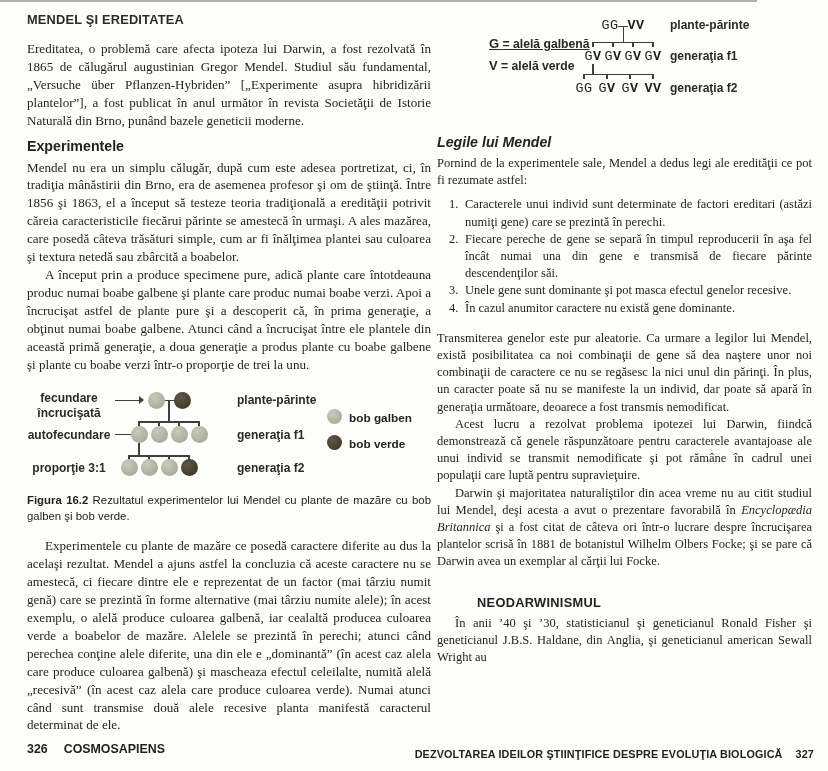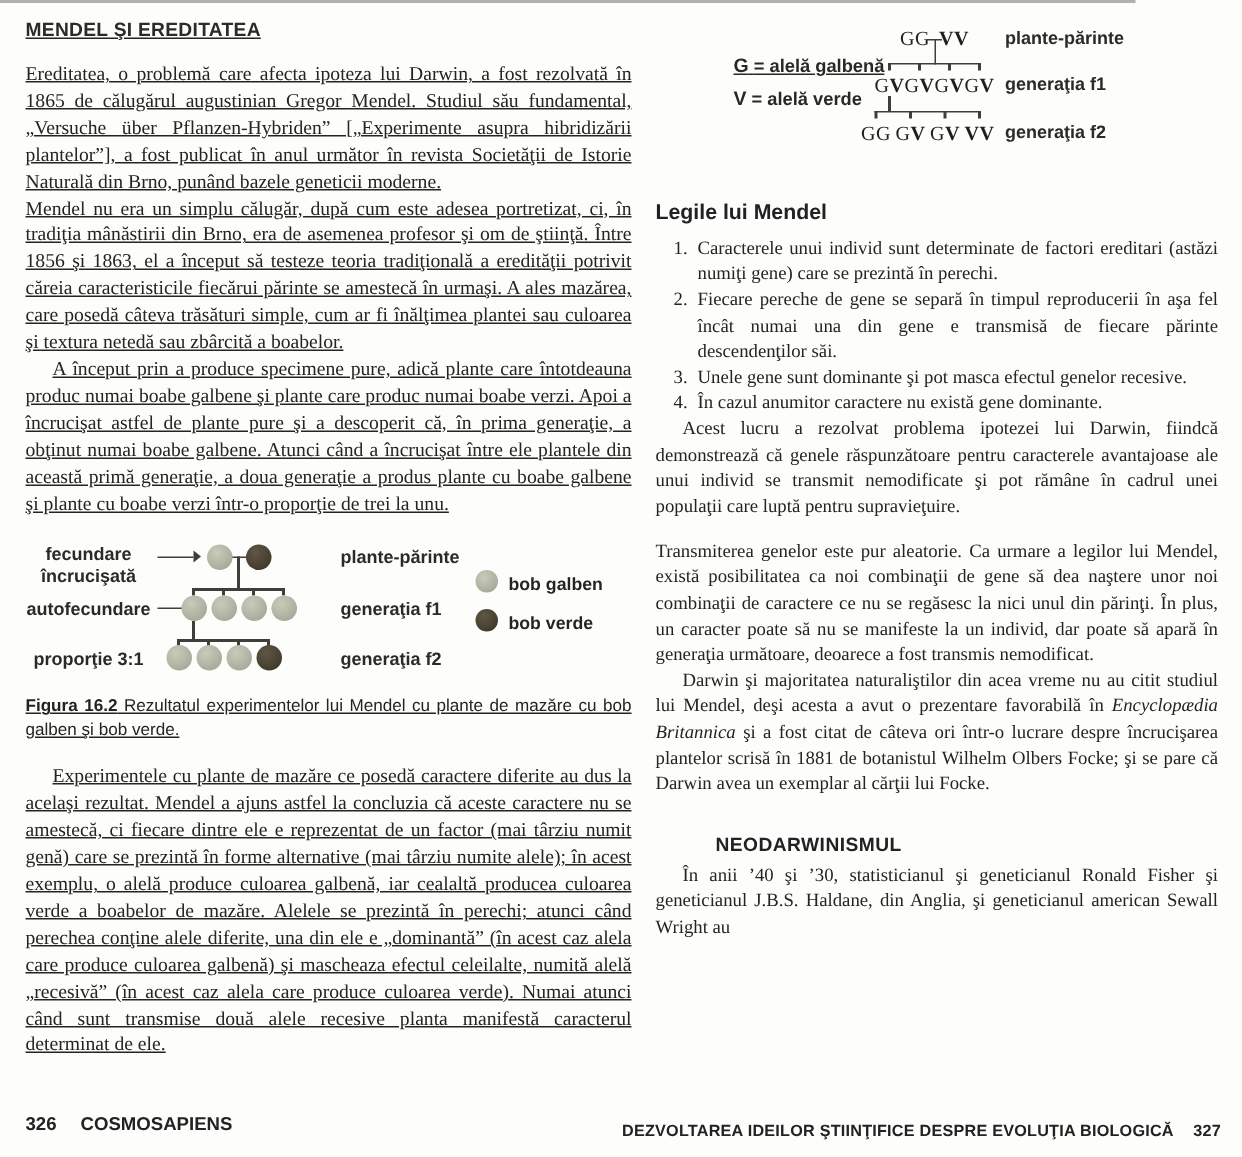--- a/index.html
+++ b/index.html
@@ -3,21 +3,21 @@
 <meta charset="utf-8">
 <style>
   html,body{margin:0;padding:0;}
   body{
     width:828px;height:771px;position:relative;overflow:hidden;
     background:#fdfdfc;color:#242421;
     font-family:"Liberation Serif", serif;
   }
   .scan-edge{position:absolute;left:0;top:0;width:757px;height:2px;background:#9e9e9e;opacity:.8;}
   .page{position:absolute;top:0;height:771px;background:transparent;}
-  .page.left{left:4px;width:428px;text-decoration:underline;}
+  .page.left{left:14px;width:428px;}
   .page.right{left:430px;width:398px;}
   .content-l{padding:12px 11px 0 13px;}
   .content-r{padding:0 16px 0 7px;}
 
   .kicker{
     font-family:"Liberation Sans", sans-serif;font-weight:700;
     font-size:12.8px;letter-spacing:.2px;color:#2b2b29;margin:0 0 13px 0;
   }
   h2.sec{
     font-family:"Liberation Sans", sans-serif;font-weight:700;
@@ -56,21 +56,21 @@
   .arr:after{content:"";position:absolute;right:-5px;top:-3.3px;width:0;height:0;
     border-left:5.5px solid #3e3e3c;border-top:4px solid transparent;border-bottom:4px solid transparent;}
   .flab{position:absolute;font-family:"Liberation Sans", sans-serif;font-size:12px;
     font-weight:600;color:#2a2a28;line-height:14.5px;}
   .flab.ctr{text-align:center;}
   .leg-lab{position:absolute;font-family:"Liberation Sans", sans-serif;font-size:11.8px;font-weight:700;color:#28282 6;}
 
   
   .fig163{position:relative;height:98px;margin:16px 0 0 0;}
   .geno{position:absolute;transform:translateX(-50%);white-space:nowrap;
-    font-family:Liberation Serif, serif;font-size:13.4px;letter-spacing:.4px;color:#1f1f1d;}
+    font-family:Liberation Mono, monospace;font-size:13.4px;letter-spacing:.4px;color:#1f1f1d;}
   .al{font-style:normal;font-weight:400;}
   .al[data-l="V"]{font-weight:800;}
   .leg163{position:absolute;font-family:"Liberation Sans", sans-serif;font-size:12.2px;
     font-weight:600;color:#282826;white-space:nowrap;}
   .leg163 b{font-size:13px;}
 
   
   .footer-l{position:absolute;left:13px;top:742px;
     font-family:"Liberation Sans", sans-serif;font-weight:700;font-size:12.4px;color:#222;}
   .footer-l .num{display:inline-block;margin-right:16px;}
@@ -83,20 +83,21 @@
 
 <div class="scan-edge"></div>
 
 <div class="page left">
   <div class="content-l">
 
     <div class="kicker">MENDEL ŞI EREDITATEA</div>
 
     <p class="body">Ereditatea, o problemă care afecta ipoteza lui Darwin, a fost rezolvată în 1865 de călugărul augustinian Gregor Mendel. Studiul său fundamental, „Versuche über Pflanzen-Hybriden” [„Experimente asupra hibridizării plantelor”], a fost publicat în anul următor în revista Societăţii de Istorie Naturală din Brno, punând bazele geneticii moderne.</p>
 
+    <h2 class="sec">Experimentele</h2>
 
     <p class="body">Mendel nu era un simplu călugăr, după cum este adesea portretizat, ci, în tradiţia mânăstirii din Brno, era de asemenea profesor şi om de ştiinţă. Între 1856 şi 1863, el a început să testeze teoria tradiţională a eredităţii potrivit căreia caracteristicile fiecărui părinte se amestecă în urmaşi. A ales mazărea, care posedă câteva trăsături simple, cum ar fi înălţimea plantei sau culoarea şi textura netedă sau zbârcită a boabelor.</p>
     <p class="body indent">A început prin a produce specimene pure, adică plante care întotdeauna produc numai boabe galbene şi plante care produc numai boabe verzi. Apoi a încrucişat astfel de plante pure şi a descoperit că, în prima generaţie, a obţinut numai boabe galbene. Atunci când a încrucişat între ele plantele din această primă generaţie, a doua generaţie a produs plante cu boabe galbene şi plante cu boabe verzi într-o proporţie de trei la unu.</p>
 
     <div class="fig162">
 
       <div class="flab ctr" style="left:0;top:2px;width:84px;">fecundare încrucişată</div>
       <div class="flab ctr" style="left:0;top:38.5px;width:84px;">autofecundare</div>
       <div class="flab ctr" style="left:0;top:72px;width:84px;">proporţie 3:1</div>
 
@@ -186,44 +187,45 @@
       <span class="geno" style="left:170px;top:65px;"><i class="al" data-l="G">G</i><i class="al" data-l="V">V</i></span>
       <span class="geno" style="left:193px;top:65px;"><i class="al" data-l="G">G</i><i class="al" data-l="V">V</i></span>
       <span class="geno" style="left:216px;top:65px;"><i class="al" data-l="V">V</i><i class="al" data-l="V">V</i></span>
 
       <div class="flab" style="left:233px;top:2px;">plante-părinte</div>
       <div class="flab" style="left:233px;top:33px;">generaţia f1</div>
       <div class="flab" style="left:233px;top:65px;">generaţia f2</div>
     </div>
 
 
-    <h2 class="sec" style="margin-top:20px;">Legile lui Mendel</h2>
-
+    <h2 class="sec" style="margin-top:20px;font-style:italic;">Legile lui Mendel</h2>
+
+    <p class="body">Pornind de la experimentele sale, Mendel a dedus legi ale eredităţii ce pot fi rezumate astfel:</p>
 
     <div class="laws">
       <div class="law">
         <span class="n">1.</span>
         <span class="t">Caracterele unui individ sunt determinate de factori ereditari (astăzi numiţi gene) care se prezintă în perechi.</span>
       </div>
       <div class="law">
         <span class="n">2.</span>
         <span class="t">Fiecare pereche de gene se separă în timpul reproducerii în aşa fel încât numai una din gene e transmisă de fiecare părinte descendenţilor săi.</span>
       </div>
       <div class="law">
         <span class="n">3.</span>
         <span class="t">Unele gene sunt dominante şi pot masca efectul genelor recesive.</span>
       </div>
       <div class="law">
         <span class="n">4.</span>
         <span class="t">În cazul anumitor caractere nu există gene dominante.</span>
       </div>
     </div>
 
+    <p class="body sp">Transmiterea genelor este pur aleatorie. Ca urmare a legilor lui Mendel, există posibilitatea ca noi combinaţii de gene să dea naştere unor noi combinaţii de caractere ce nu se regăsesc la nici unul din părinţi. În plus, un caracter poate să nu se manifeste la un individ, dar poate să apară în generaţia următoare, deoarece a fost transmis nemodificat.</p>
     <p class="body indent">Acest lucru a rezolvat problema ipotezei lui Darwin, fiindcă demonstrează că genele răspunzătoare pentru caracterele avantajoase ale unui individ se transmit nemodificate şi pot rămâne în cadrul unei populaţii care luptă pentru supravieţuire.</p>
-    <p class="body sp">Transmiterea genelor este pur aleatorie. Ca urmare a legilor lui Mendel, există posibilitatea ca noi combinaţii de gene să dea naştere unor noi combinaţii de caractere ce nu se regăsesc la nici unul din părinţi. În plus, un caracter poate să nu se manifeste la un individ, dar poate să apară în generaţia următoare, deoarece a fost transmis nemodificat.</p>
     <p class="body indent"><span>Darwin şi majoritatea naturaliştilor din acea vreme nu au citit studiul lui Mendel, deşi acesta a avut o prezentare favorabilă în </span><span class="ital">Encyclopædia Britannica</span><span> şi a fost citat de câteva ori într-o lucrare despre încrucişarea plantelor scrisă în 1881 de botanistul Wilhelm Olbers Focke; şi se pare că Darwin avea un exemplar al cărţii lui Focke.</span></p>
 
     <h2 class="sec caps">NEODARWINISMUL</h2>
 
     <p class="body indent">În anii ’40 şi ’30, statisticianul şi geneticianul Ronald Fisher şi geneticianul J.B.S. Haldane, din Anglia, şi geneticianul american Sewall Wright au</p>
   </div>
 
   <div class="footer-r"><span>DEZVOLTAREA IDEILOR ŞTIINŢIFICE DESPRE EVOLUŢIA BIOLOGICĂ</span><span class="num">327</span></div>
 </div>
 

